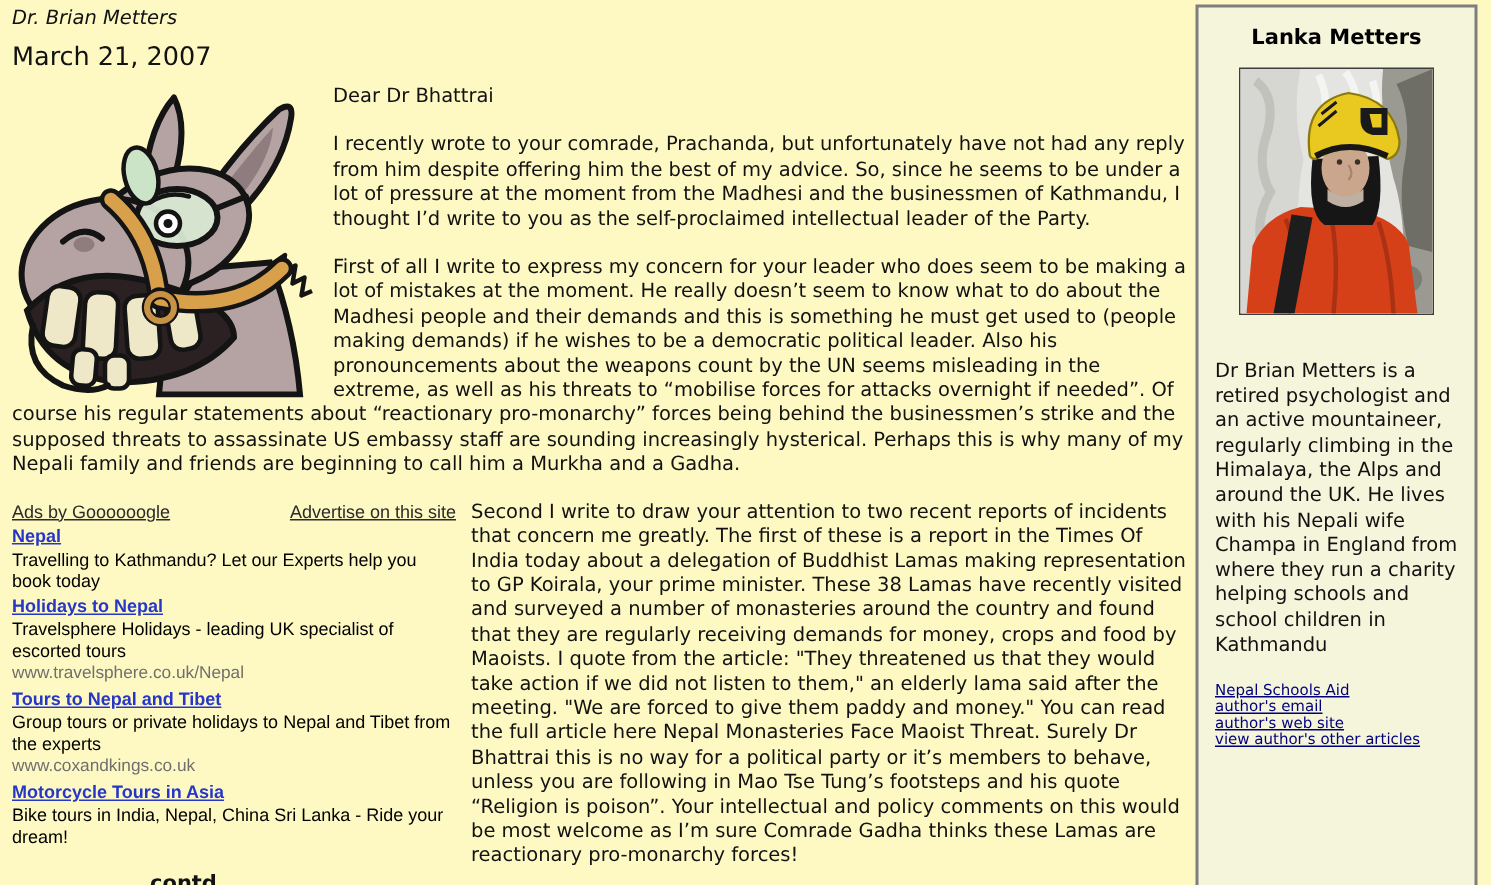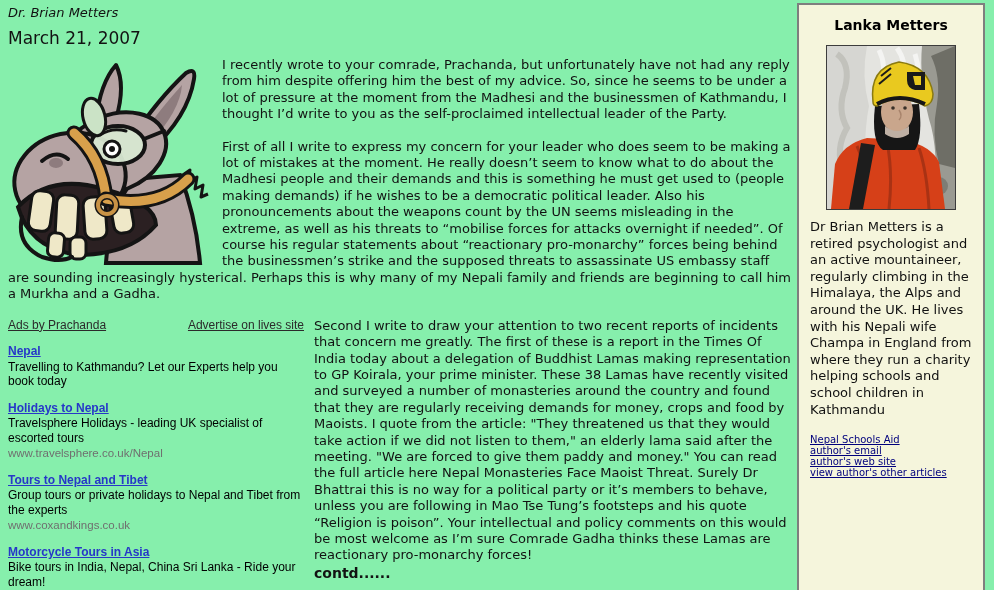--- a/index.html
+++ b/index.html
@@ -1,49 +1,49 @@
 <!DOCTYPE html>
 <html><head>
 <meta charset="utf-8">
 <style>
   * { box-sizing: border-box; }
   html,body { margin:0; padding:0; background:#ffffff; }
   body { font-family:"DejaVu Sans", sans-serif; color:#121212; }
-  .page { position:relative; width:994px; height:590px; overflow:hidden; background:#86efac; }
+  .page { position:relative; width:994px; height:590px; overflow:hidden; background:#fef9c3; }
 
   
   .main { position:absolute; left:8px; top:5px; width:784px; }
   .byline { font-style:italic; font-size:13px; }
   .date { font-size:17px; margin-top:8px; }
 
   .letter { margin-top:9px; font-size:13px; line-height:16.4px; }
   .letter p { margin:0 0 16px 0; }
   .donkey { float:left; width:202px; height:208px; margin:0 12px 2px 0; }
 
   .lower { font-size:13px; line-height:16.4px; }
   .ads { float:left; width:306px; font-family:"Liberation Sans", sans-serif;
          font-size:12px; line-height:14.5px; padding-right:10px; }
   .ads-header { display:flex; justify-content:space-between; }
   .ads-header a { color:#2b2b2b; text-decoration:underline; cursor:pointer; }
-  .ad { margin-top:12px; }
+  .ad { margin-top:2px; }
   .ad-title { color:#2637c8; font-weight:bold; text-decoration:underline;
               display:inline-block; cursor:pointer; }
   .ad-text { color:#000; margin-top:1px; }
   .ad-url { color:#6f6f6f; margin-top:1px; font-size:11.5px; }
 
   .para3 { margin:0; }
   .contd { font-weight:bold; font-size:14px; margin:1px 0 0 92px; }
 
   
   .sidebar { position:absolute; left:797px; top:3px; width:188px; min-height:600px;
              background:#f5f5dc; border:2px solid #7e7e7e; padding:12px 11px 20px 11px; }
   .sb-title { font-weight:bold; font-size:14px; text-align:center; color:#000; }
   .photo-frame { display:block; width:130px; height:165px; margin:12px auto 0 auto;
                  border:1px solid #3c3c3c; }
-  .bio { font-size:13px; line-height:16.6px; margin-top:9px; color:#111; }
+  .bio { font-size:13px; line-height:16.6px; margin-top:30px; color:#111; }
   .sb-link { display:block; color:#00007d; text-decoration:underline; font-size:10px;
              cursor:pointer; }
   .sb-link.left { text-align:left; margin-top:16px; }
   .sb-link.center { text-align:left; }
 </style>
 </head>
 <body>
 
 <div class="page">
 
@@ -96,29 +96,30 @@
           <path d="M66,76 Q94,100 98,142" fill="none" stroke="#141414" stroke-width="15" stroke-linecap="round"></path>
           <path d="M66,76 Q94,100 98,142" fill="none" stroke="#d8a04b" stroke-width="9" stroke-linecap="round"></path>
 
           <path d="M98,142 Q150,152 180,122" fill="none" stroke="#141414" stroke-width="15" stroke-linecap="round"></path>
           <path d="M98,142 Q150,152 180,122" fill="none" stroke="#d8a04b" stroke-width="9" stroke-linecap="round"></path>
 
           <circle cx="99" cy="148" r="9" fill="none" stroke="#141414" stroke-width="7"></circle>
           <circle cx="99" cy="148" r="9" fill="none" stroke="#c89245" stroke-width="4"></circle>
         </svg>
       </div>
+      <p>Dear Dr Bhattrai</p>
       <p>I recently wrote to your comrade, Prachanda, but unfortunately have not had any reply from him despite offering him the best of my advice. So, since he seems to be under a lot of pressure at the moment from the Madhesi and the businessmen of Kathmandu, I thought I’d write to you as the self-proclaimed intellectual leader of the Party.</p>
       <p style="margin-bottom:0;">First of all I write to express my concern for your leader who does seem to be making a lot of mistakes at the moment. He really doesn’t seem to know what to do about the Madhesi people and their demands and this is something he must get used to (people making demands) if he wishes to be a democratic political leader. Also his pronouncements about the weapons count by the UN seems misleading in the extreme, as well as his threats to “mobilise forces for attacks overnight if needed”. Of course his regular statements about “reactionary pro-monarchy” forces being behind the businessmen’s strike and the supposed threats to assassinate US embassy staff are sounding increasingly hysterical. Perhaps this is why many of my Nepali family and friends are beginning to call him a Murkha and a Gadha.</p>
     </div>
 
     <div class="lower" style="margin-top:15px;">
       <div class="ads">
         <div class="ads-header">
-          <a class="ads-by">Ads by Prachanda</a>
-          <a class="advertise">Advertise on lives site</a>
+          <a class="ads-by">Ads by Goooooogle</a>
+          <a class="advertise">Advertise on this site</a>
         </div>
 
         <div class="ad">
           <a class="ad-title">Nepal</a>
           <div class="ad-text">Travelling to Kathmandu? Let our Experts help you book today</div>
         </div>
 
         <div class="ad">
           <a class="ad-title">Holidays to Nepal</a>
           <div class="ad-text">Travelsphere Holidays - leading UK specialist of escorted tours</div>

